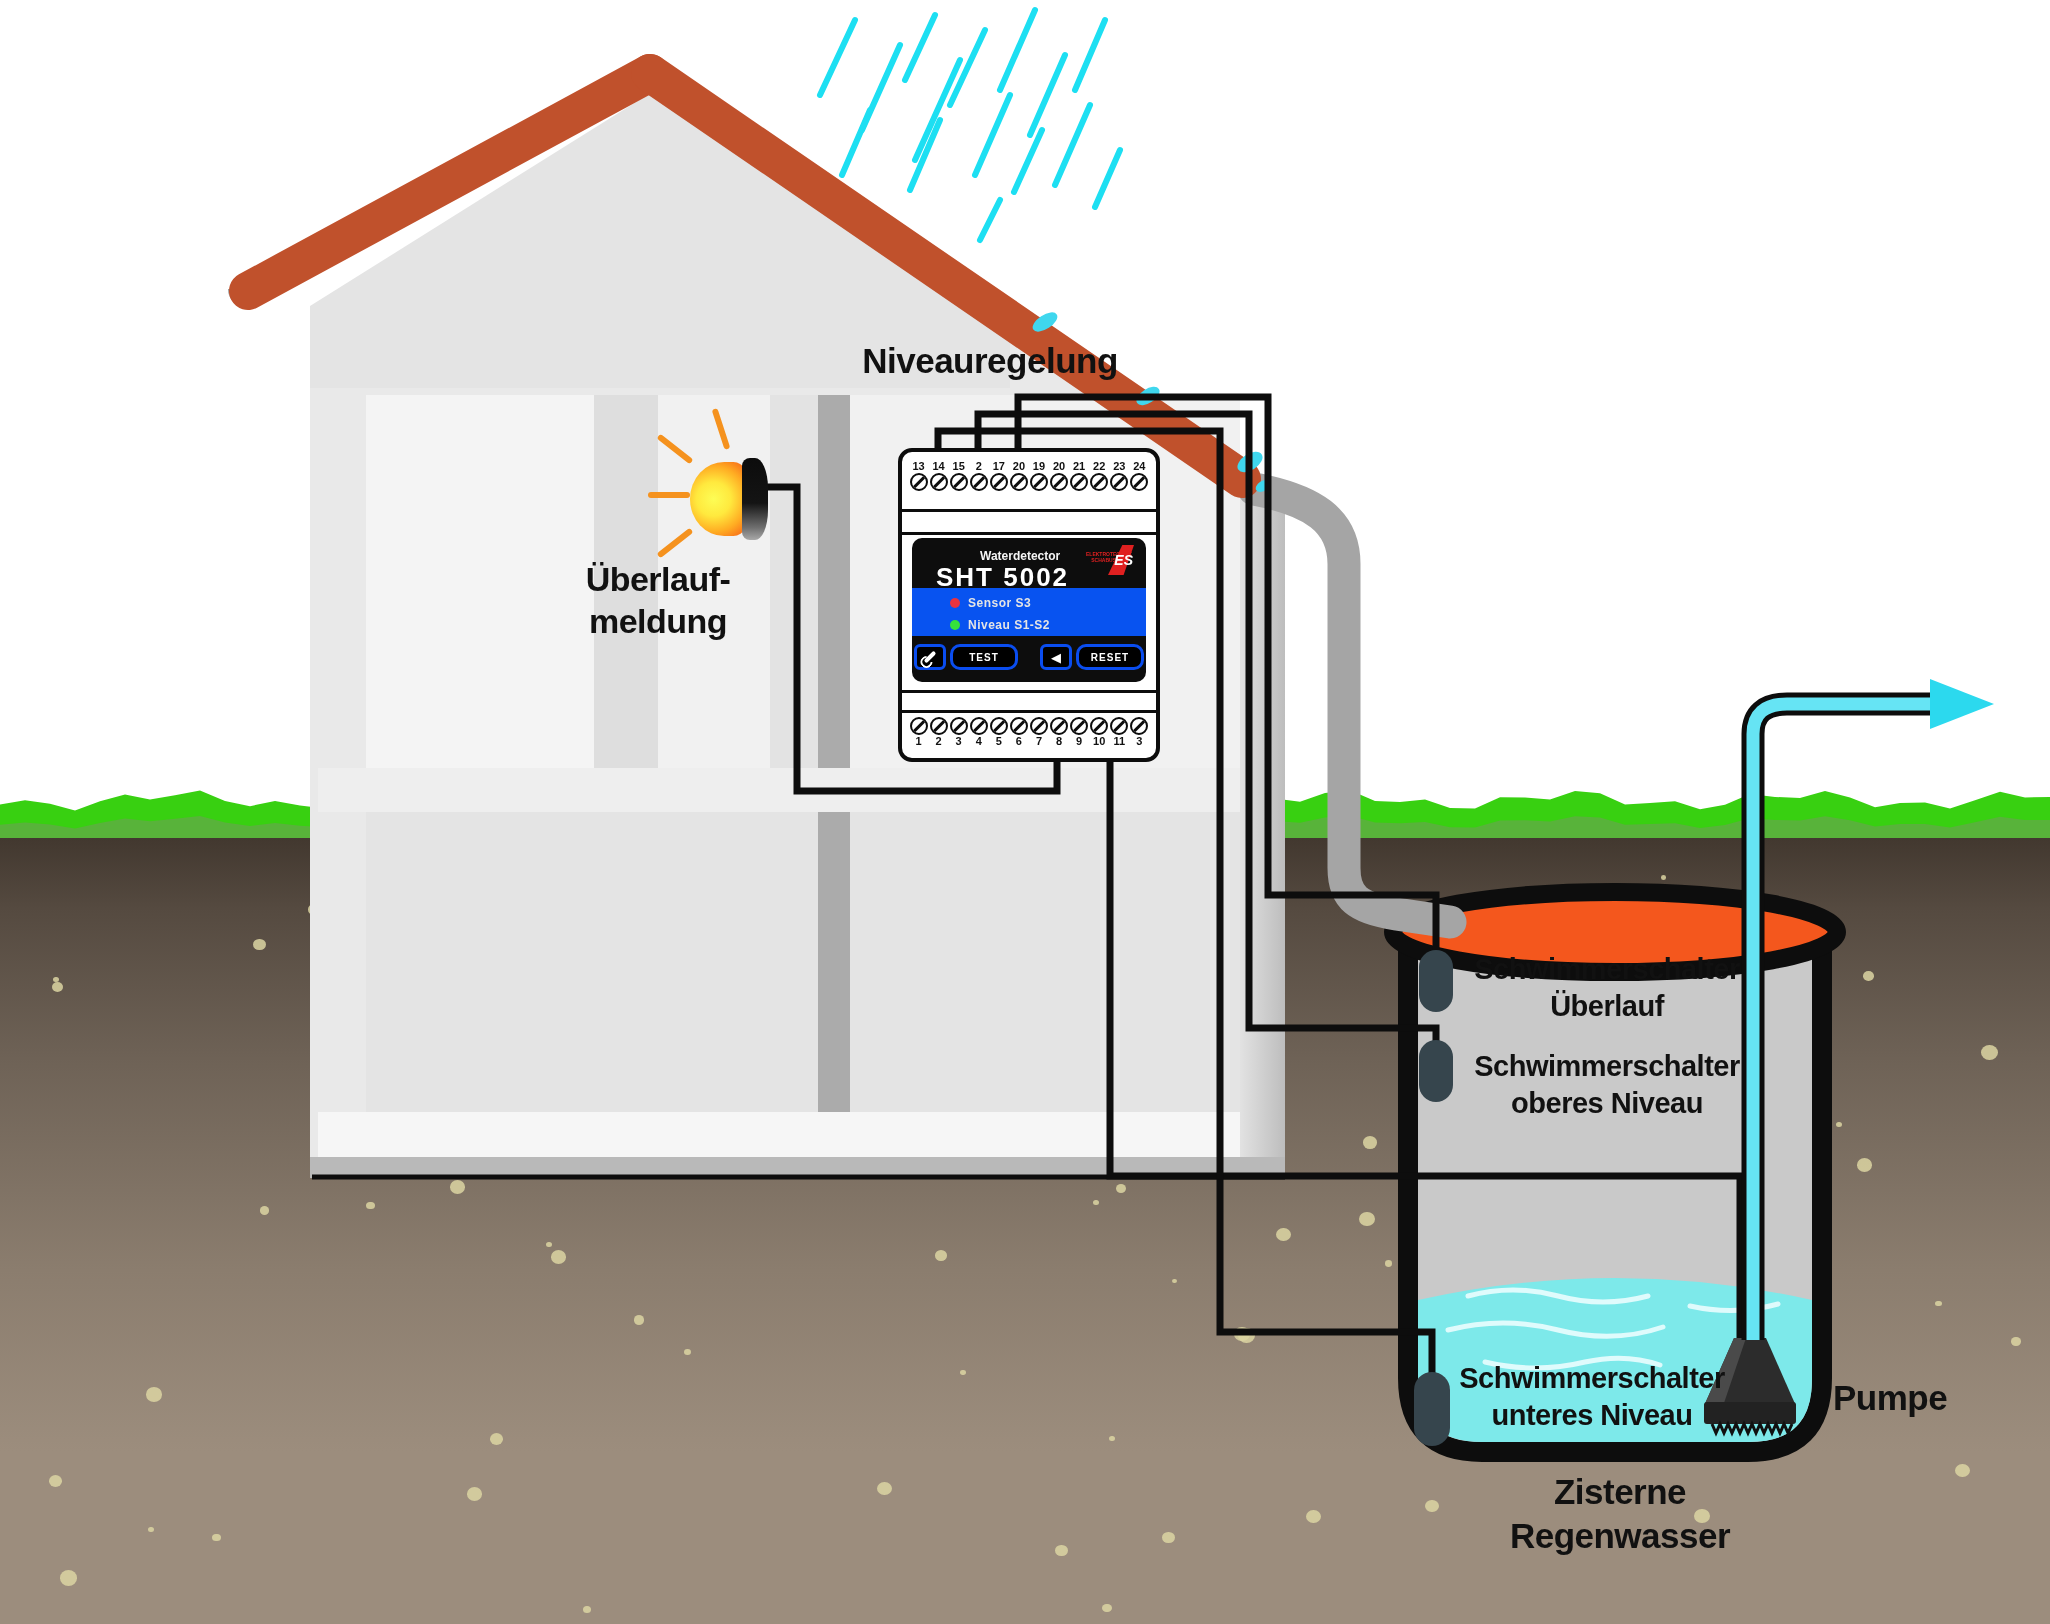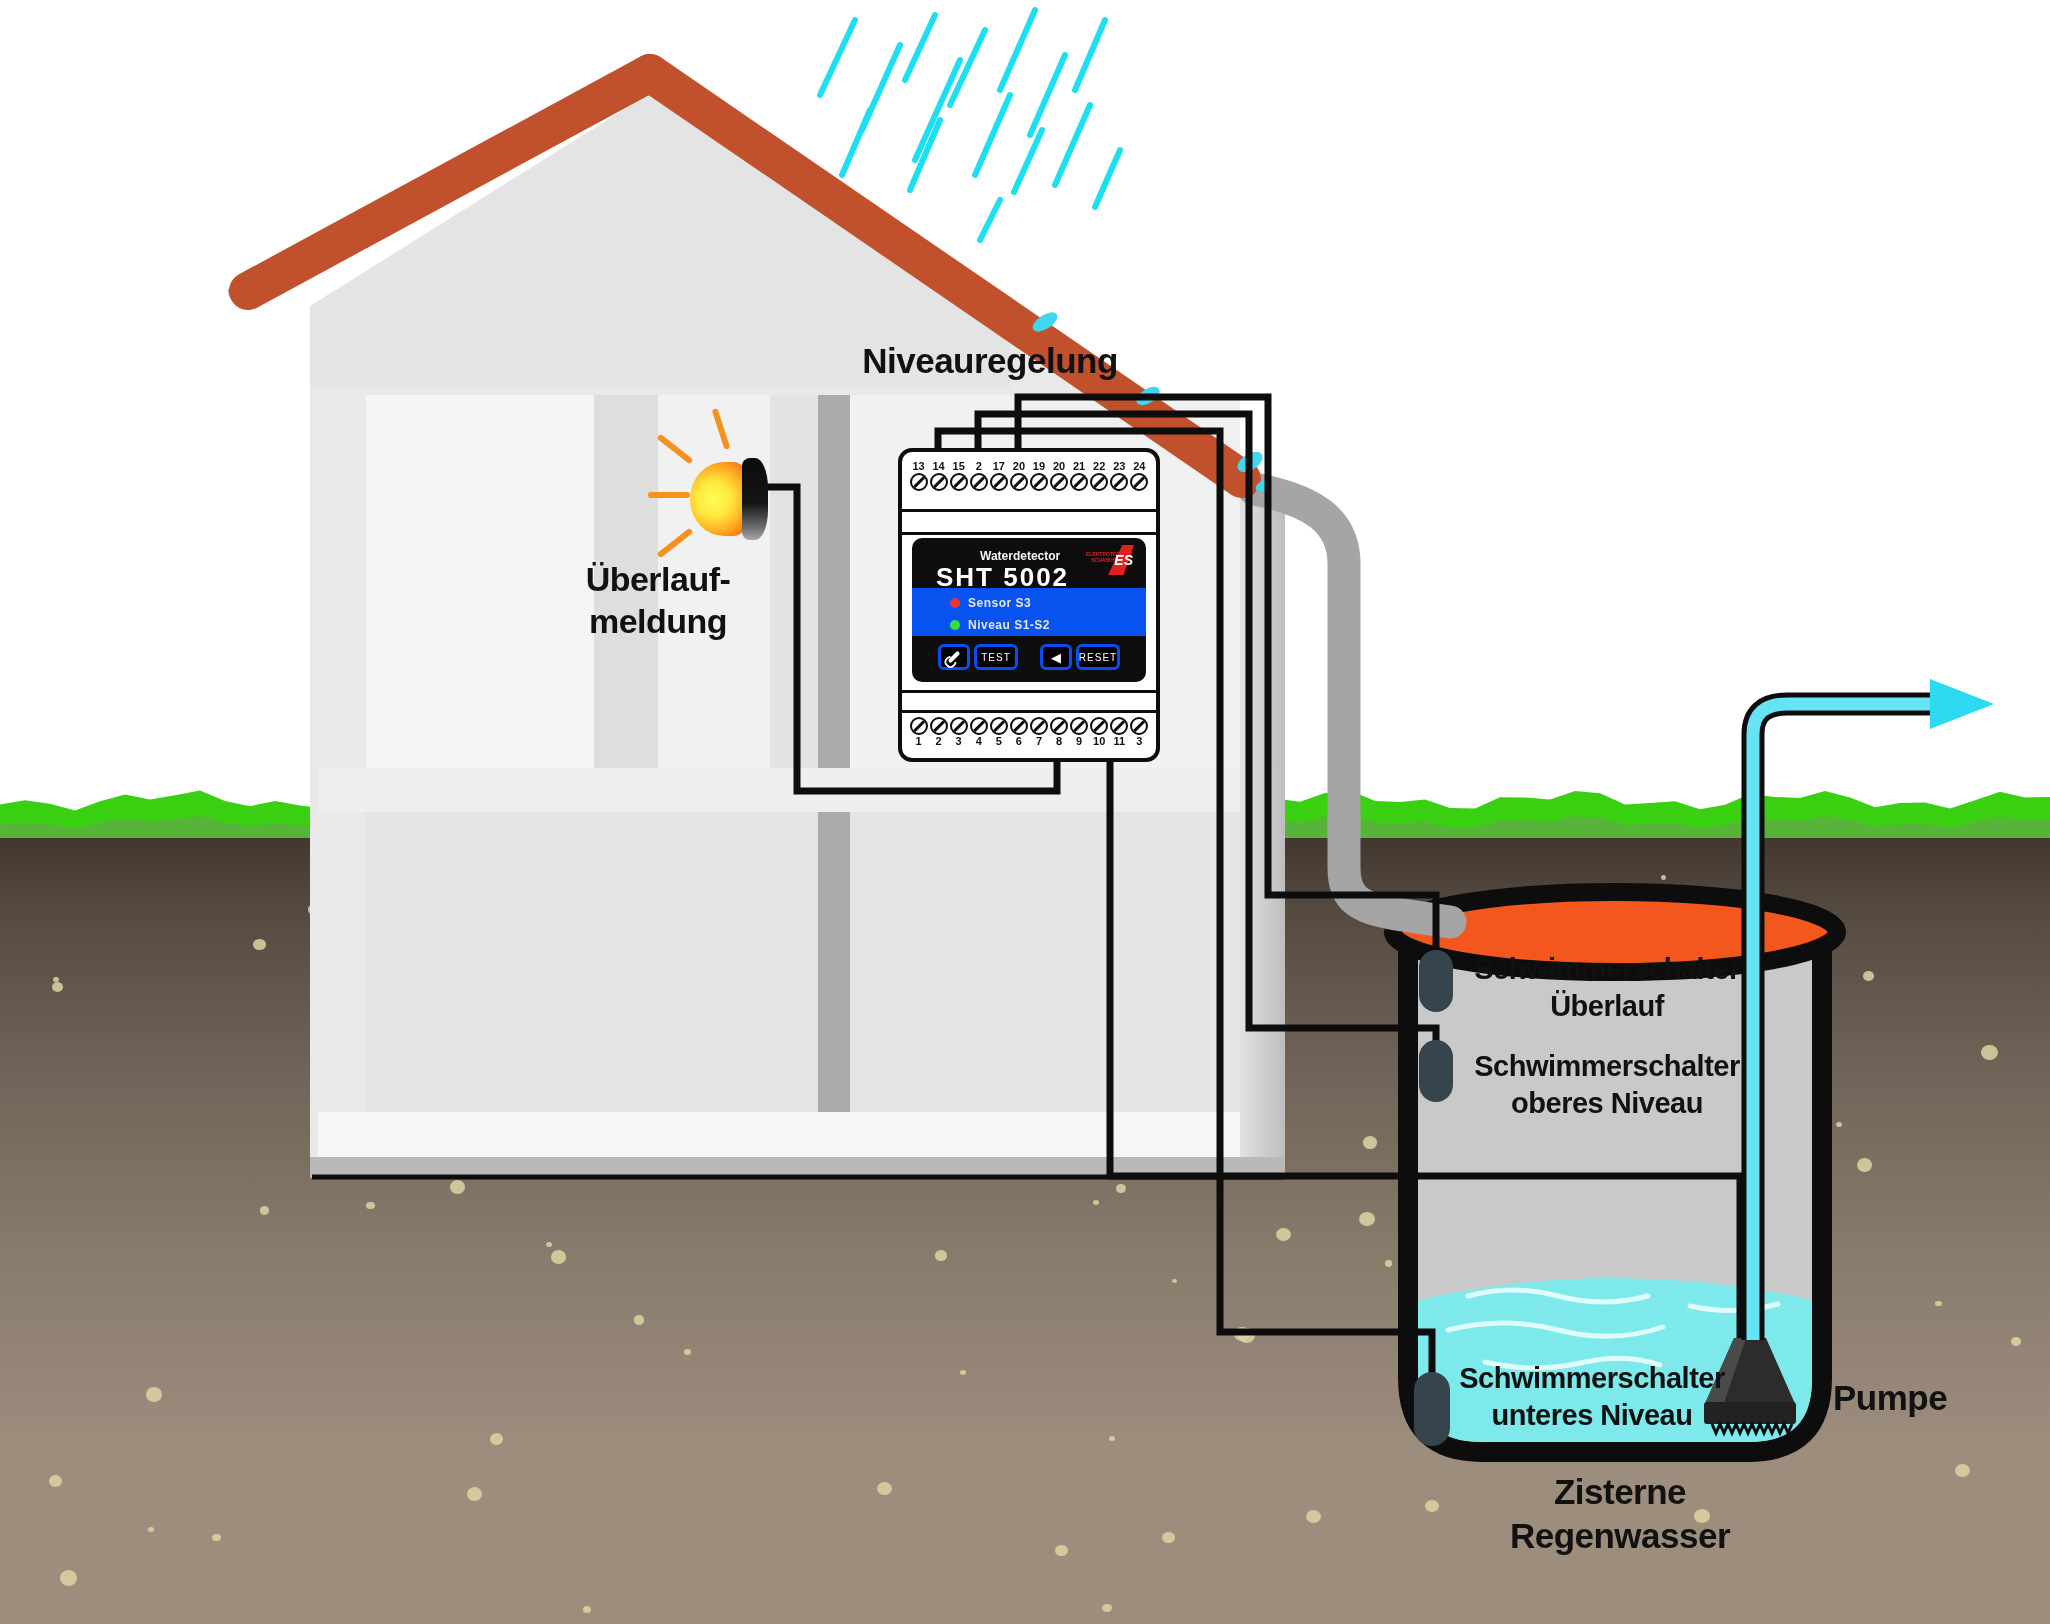--- a/index.html
+++ b/index.html
@@ -50,21 +50,21 @@
     font-weight:700;font-style:italic;}
   #dev-blue{position:absolute;left:0;right:0;top:50px;height:48px;background:#0853f0;}
   .led-row{position:absolute;left:38px;display:flex;align-items:center;gap:8px;}
   .led{width:10px;height:10px;border-radius:50%;}
   .led-label{color:#e5e5e5;font-size:12px;font-weight:700;letter-spacing:.5px;}
   .btn-row{position:absolute;left:0;right:0;top:106px;display:flex;justify-content:center;gap:22px;}
   .dev-btn{display:flex;gap:4px;}
   .btn-box{height:26px;background:#000;border:3px solid #0a4df0;border-radius:6px;
     display:flex;align-items:center;justify-content:center;color:#fff;}
   .btn-icon{width:32px;}
-  .btn-label{width:44px;font-size:10px;font-weight:400;letter-spacing:1px;}
+  .btn-label{width:68px;font-size:10px;font-weight:700;letter-spacing:1px;border-radius:10px;}
   .wrench-bar{width:14px;height:4px;background:#fff;border-radius:2px;transform:rotate(-45deg);position:relative;}
   .wrench-bar::before{content:"";position:absolute;left:-5px;top:-3px;width:8px;height:8px;
     border:2px solid #fff;border-radius:50%;border-right-color:transparent;}
   .horn{color:#fff;font-size:13px;line-height:13px;}
 
   
   #lamp{position:absolute;left:648px;top:420px;width:160px;height:150px;}
   .ray{position:absolute;width:42px;height:6px;background:#f5921e;border-radius:3px;}
   #lamp-body{position:absolute;left:42px;top:42px;width:62px;height:74px;
     background:radial-gradient(circle at 38% 50%,#fdfd55 0%,#ffe93e 32%,#ffab22 62%,#f8701a 85%,#f4581c 100%);

